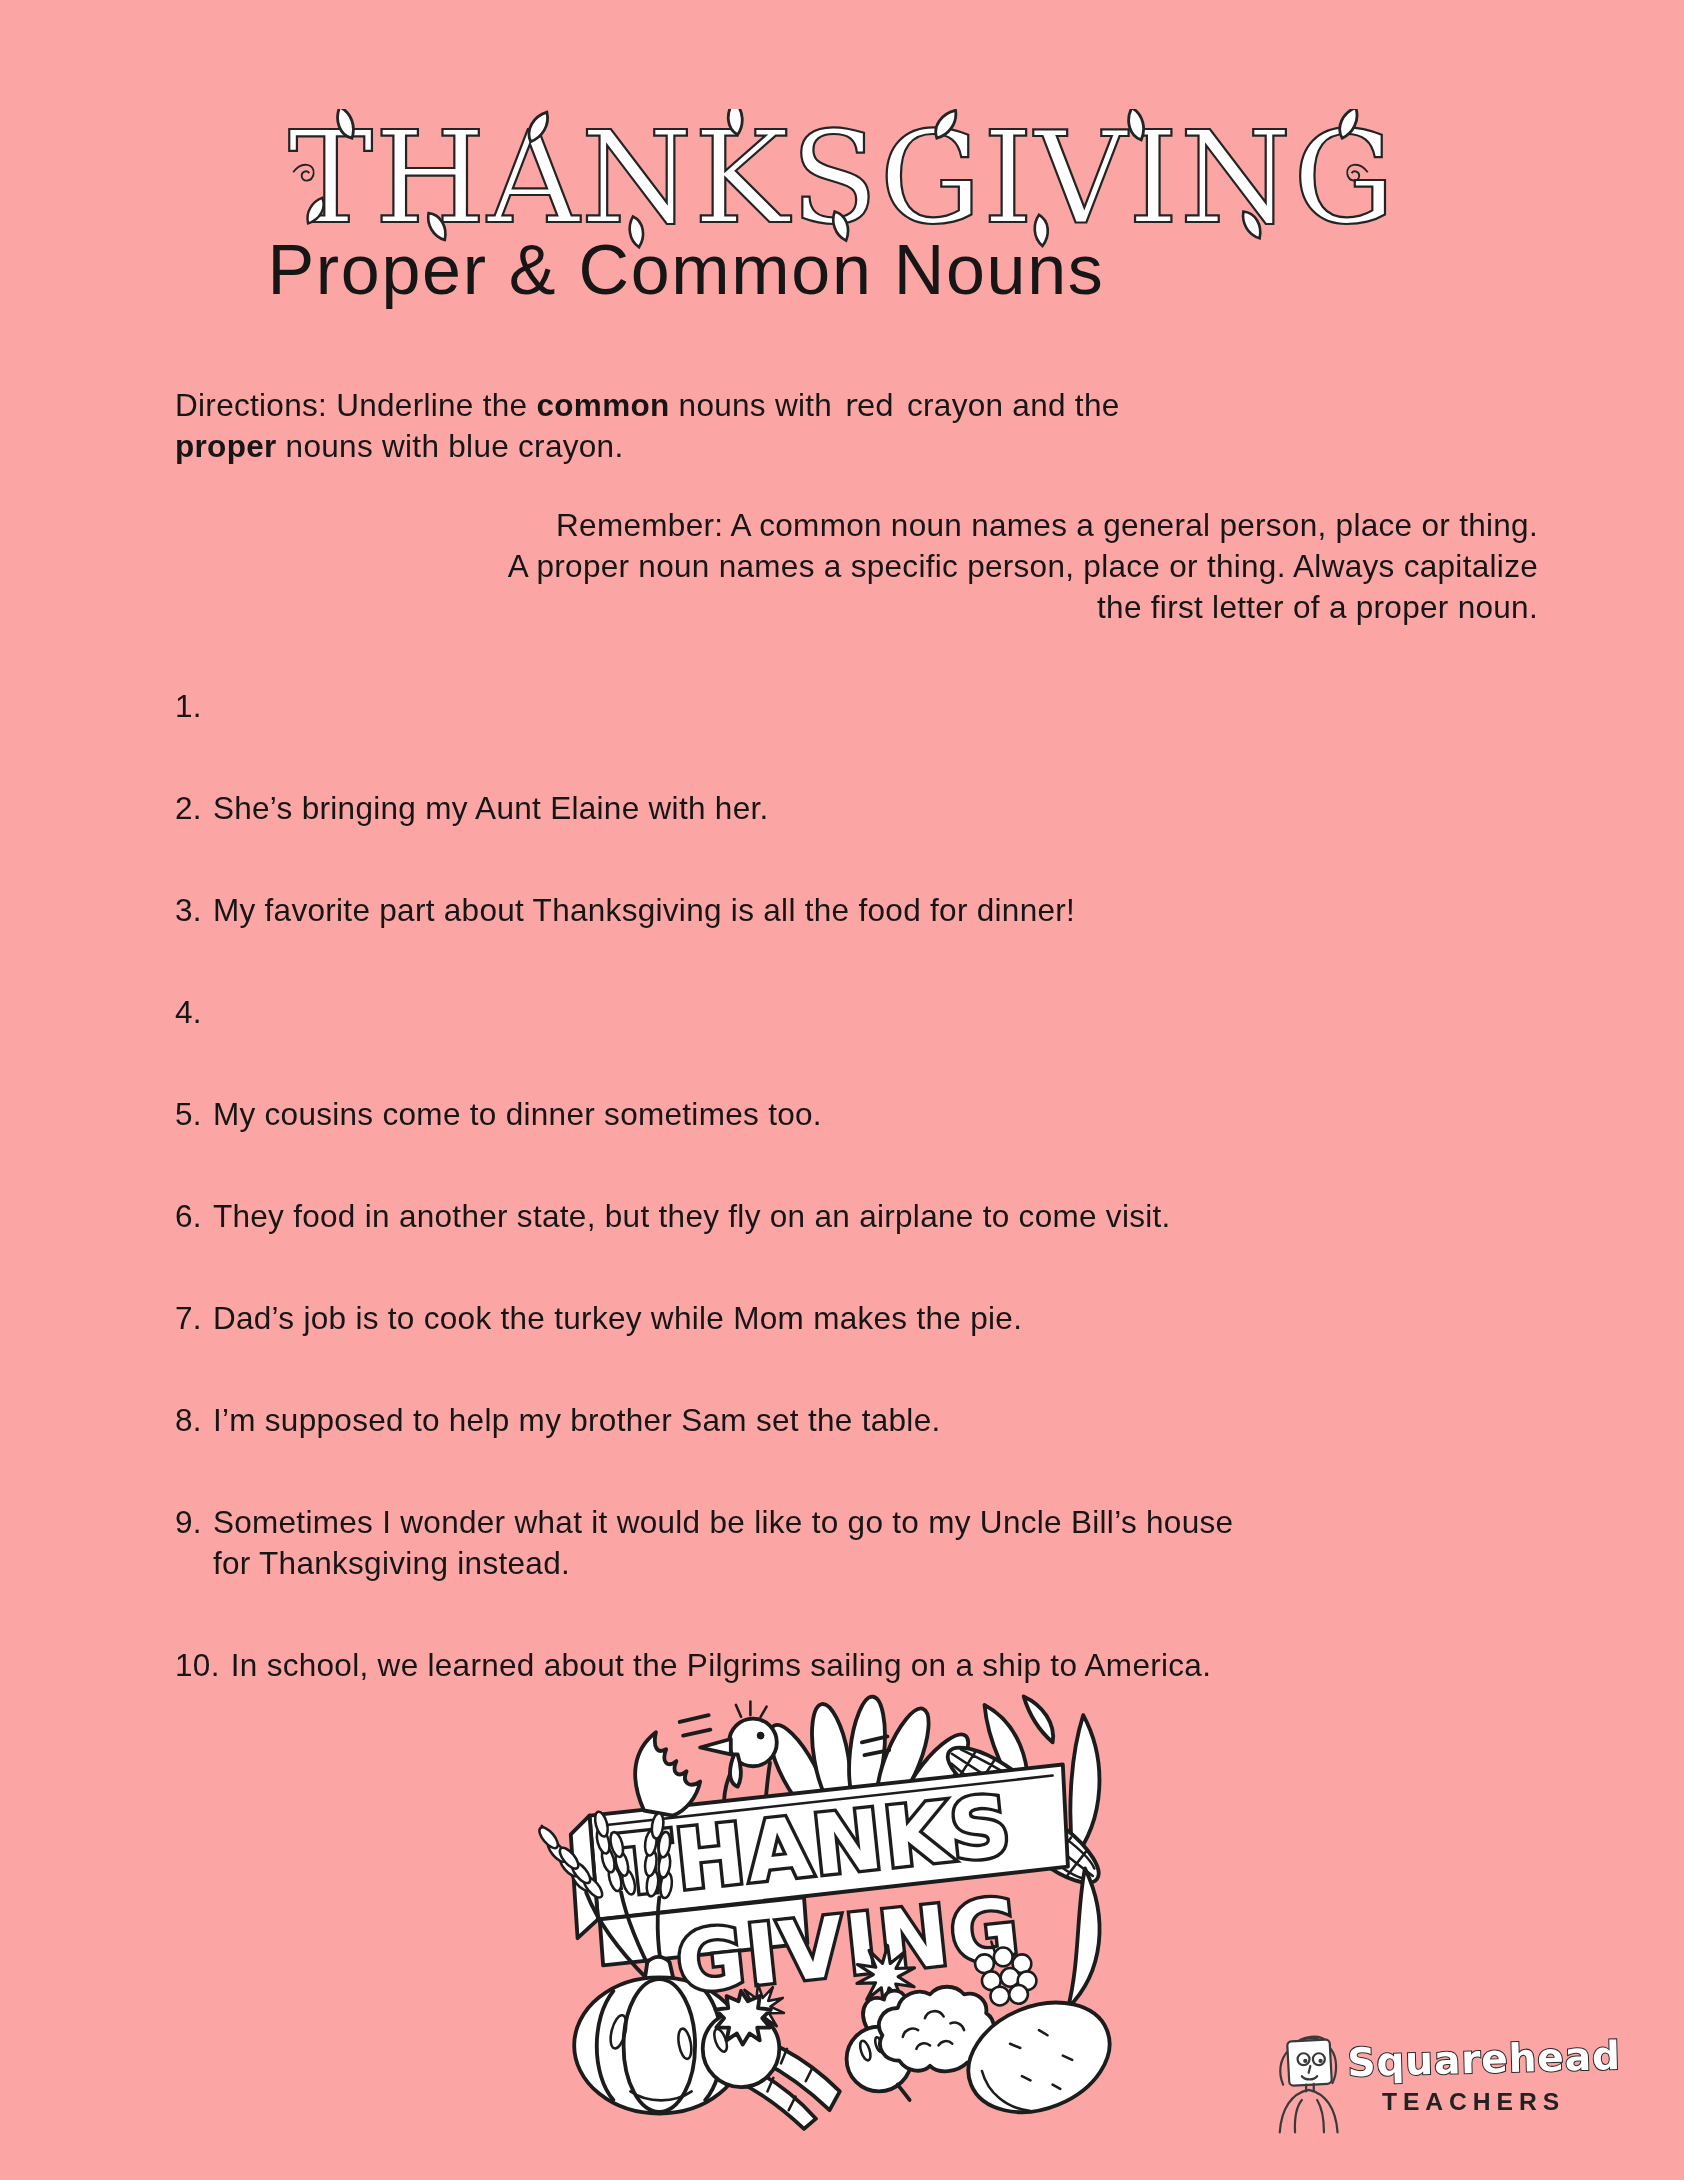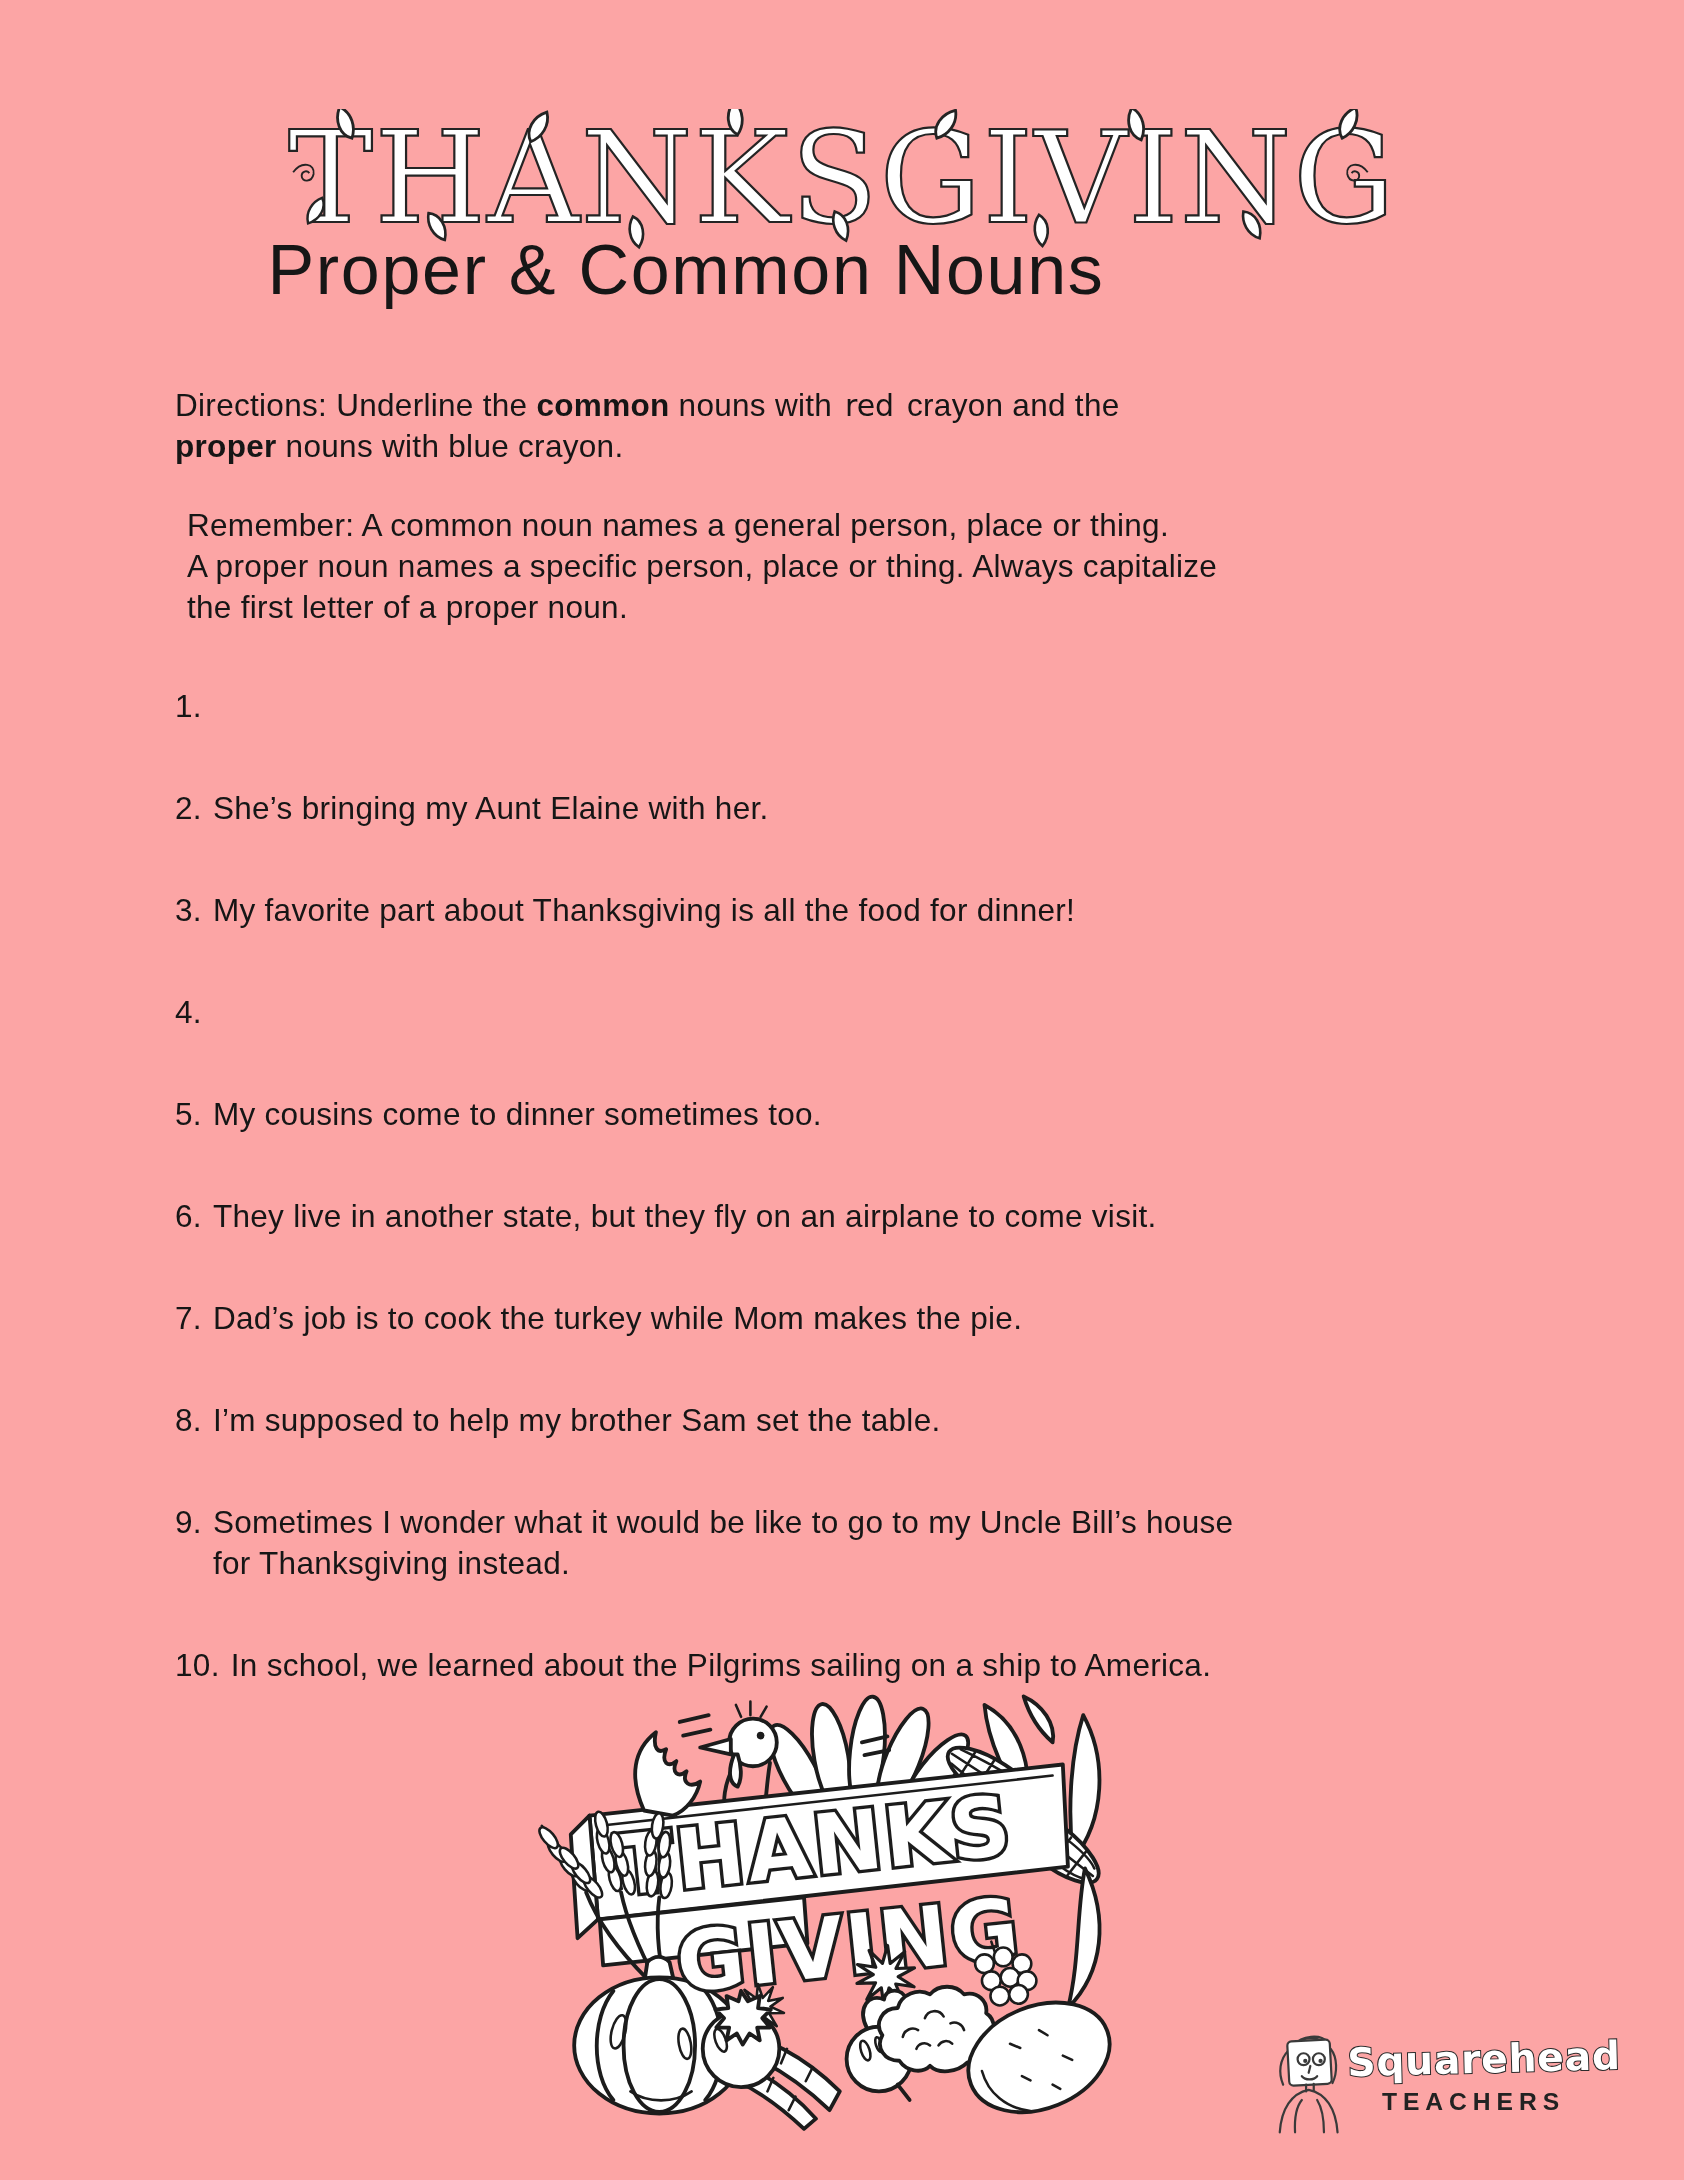--- a/index.html
+++ b/index.html
@@ -7,21 +7,21 @@
   .page { position:absolute; inset:0; background:#fca5a5; }
 
   
   .deco-title-wrap { position:absolute; left:271px; top:109px; width:1141px; height:147px; }
   .subtitle { position:absolute; left:0; top:230px; width:1372px; text-align:center;
               font-size:70px; font-weight:400; letter-spacing:1.7px; color:#161616; }
 
   
   .copy { font-size:31.5px; line-height:41px; letter-spacing:0.3px; color:#161616; }
   .directions { position:absolute; left:175px; top:385px; width:1329px; }
-  .reminder   { position:absolute; left:187px; top:505px; width:1363px; }
+  .reminder   { position:absolute; left:175px; top:505px; width:1363px;text-align:right; }
   .b   { font-weight:bold; }
   .alt { font-family:"DejaVu Sans", sans-serif; font-size:30px; margin:0 12.8px; letter-spacing:0; }
 
   
   .sentences { position:absolute; left:175px; top:686px; width:1380px; }
   .sentence { display:flex; margin-bottom:61px; }
   .sentence .num { margin-right:11px; white-space:pre; }
 
   
   .illu-wrap { position:absolute; left:518px; top:1691px; width:601px; height:445px; }
@@ -108,21 +108,21 @@
       </div>
       <div class="sentence">
         <span class="num">5.</span>
         <div>
           <div>My cousins come to dinner sometimes too.</div>
         </div>
       </div>
       <div class="sentence">
         <span class="num">6.</span>
         <div>
-          <div>They live in another state, but they fly on an airplane to come visit.</div>
+          <div>They food in another state, but they fly on an airplane to come visit.</div>
         </div>
       </div>
       <div class="sentence">
         <span class="num">7.</span>
         <div>
           <div>Dad’s job is to cook the turkey while Mom makes the pie.</div>
         </div>
       </div>
       <div class="sentence">
         <span class="num">8.</span>

